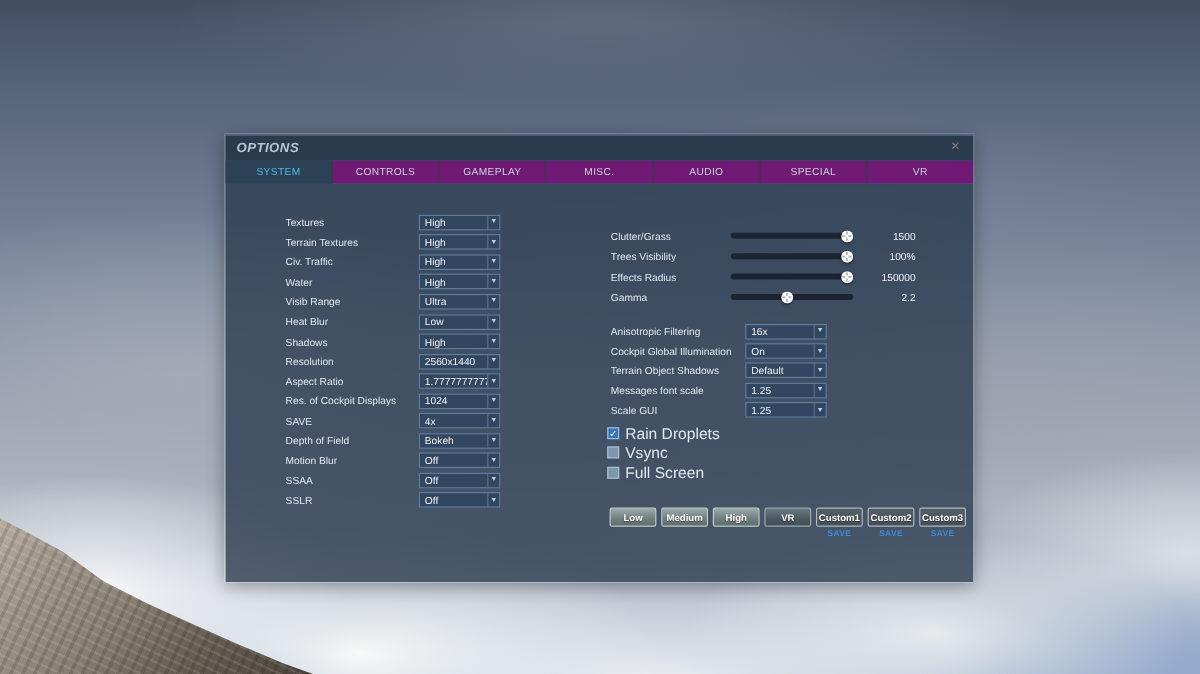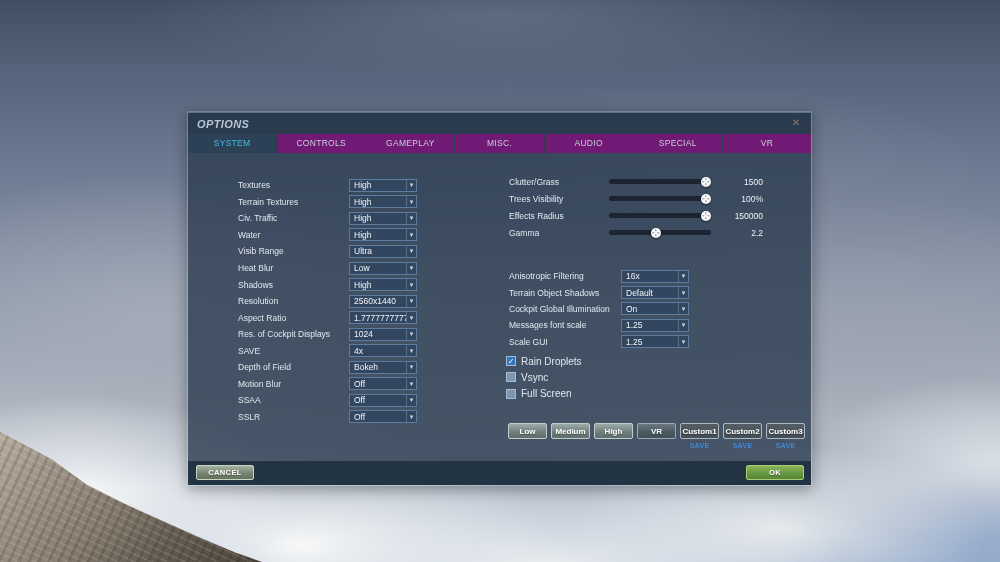--- a/index.html
+++ b/index.html
@@ -64,21 +64,21 @@
     width:68px; height:13px; flex:none; background:#334660; border:1px solid #5d7c9e;
     display:flex; align-items:center; cursor:pointer;
   }
   .ddval { flex:1 1 auto; font-size:8.5px; color:#f0f4f8; padding-left:4px; white-space:nowrap; overflow:hidden; }
   .ddarrow {
     width:10px; flex:none; height:100%; display:flex; align-items:center; justify-content:center;
     font-size:6px; color:#c6d2de; border-left:1px solid rgba(130,160,190,0.45);
   }
 
   
-  .slider-col { position:absolute; left:321px; top:20px; width:254px; }
+  .slider-col { position:absolute; left:321px; top:35px; width:254px; }
   .slider-row { height:17px; display:flex; align-items:center; }
   .slbl { width:100px; flex:none; font-size:8.5px; color:#e2e9f0; white-space:nowrap; }
   .track { position:relative; width:102px; height:5px; flex:none; background:#1b2430; border-radius:3px; cursor:pointer; }
   .thumb {
     position:absolute; top:-2.5px; width:10px; height:10px; border-radius:50%;
     background:
       linear-gradient(#aab4be,#aab4be) 50% 1.5px/1.5px 2.5px no-repeat,
       linear-gradient(#aab4be,#aab4be) 50% 6px/1.5px 2.5px no-repeat,
       linear-gradient(#aab4be,#aab4be) 1.5px 50%/2.5px 1.5px no-repeat,
       linear-gradient(#aab4be,#aab4be) 6px 50%/2.5px 1.5px no-repeat,
@@ -91,21 +91,21 @@
   .rrow { height:16.4px; display:flex; align-items:center; }
   .rlbl { width:112px; flex:none; font-size:8.5px; color:#e2e9f0; white-space:nowrap; }
 
   .check-col { position:absolute; left:318px; top:200px; }
   .chrow { height:16.3px; display:flex; align-items:center; cursor:pointer; }
   .box {
     width:10px; height:10px; flex:none; border:1px solid #a5bcd2; background:#7e97ae;
     font-size:8px; line-height:9px; text-align:center; color:#ffffff;
   }
   .box.on { background:#3478bc; }
-  .chlbl { font-size:10px; color:#e2e9f0; margin-left:5px; white-space:nowrap; }
+  .chlbl { font-size:13px; color:#e2e9f0; margin-left:5px; white-space:nowrap; }
 
   
   .presets-title { position:absolute; left:320px; top:254px; width:297px; text-align:center;
     font-size:8.5px; color:#e2e9f0; }
   .preset-row { position:absolute; left:320px; top:270px; width:297px; display:flex; gap:4px; }
   .pcol { width:39px; flex:none; display:flex; flex-direction:column; align-items:center; }
   .pbtn {
     width:100%; height:16px; border-radius:2px; font-size:8px; font-weight:bold; color:#ffffff;
     text-align:center; line-height:15px; cursor:pointer; text-shadow:0 1px 1px rgba(0,0,0,0.4);
     white-space:nowrap;
@@ -284,30 +284,30 @@
       </div>
     <div class="right-col" id="right-col">
         <div class="rrow">
           <div class="rlbl">Anisotropic Filtering</div>
           <div class="dropdown">
             <span class="ddval">16x</span>
             <span class="ddarrow">▼</span>
           </div>
         </div>
         <div class="rrow">
+          <div class="rlbl">Cockpit Global Illumination</div>
+          <div class="dropdown">
+            <span class="ddval">On</span>
+            <span class="ddarrow">▼</span>
+          </div>
+        </div>
+        <div class="rrow">
           <div class="rlbl">Terrain Object Shadows</div>
           <div class="dropdown">
             <span class="ddval">Default</span>
-            <span class="ddarrow">▼</span>
-          </div>
-        </div>
-        <div class="rrow">
-          <div class="rlbl">Cockpit Global Illumination</div>
-          <div class="dropdown">
-            <span class="ddval">On</span>
             <span class="ddarrow">▼</span>
           </div>
         </div>
         <div class="rrow">
           <div class="rlbl">Messages font scale</div>
           <div class="dropdown">
             <span class="ddval">1.25</span>
             <span class="ddarrow">▼</span>
           </div>
         </div>
@@ -353,17 +353,13 @@
         <div class="pcol">
           <div class="pbtn custom">Custom2</div>
           <div class="save">SAVE</div>
         </div>
         <div class="pcol">
           <div class="pbtn custom">Custom3</div>
           <div class="save">SAVE</div>
         </div>
       </div>
   </div>
-  <div class="bottombar">
-    <div class="btn btn-cancel">CANCEL</div>
-    <div class="btn btn-ok">OK</div>
-  </div>
 </div>
 
 </body></html>

